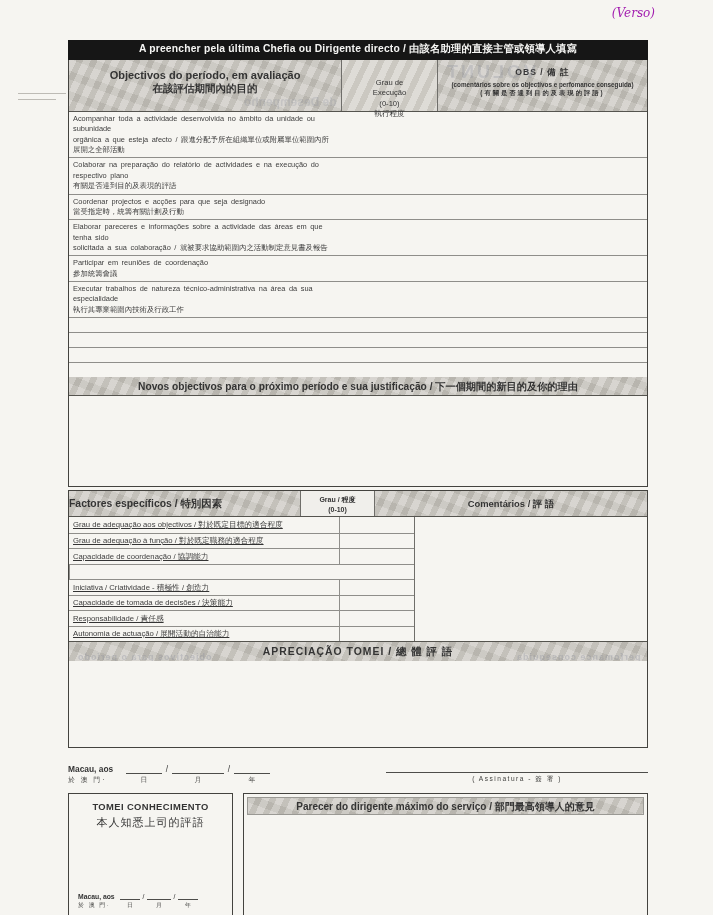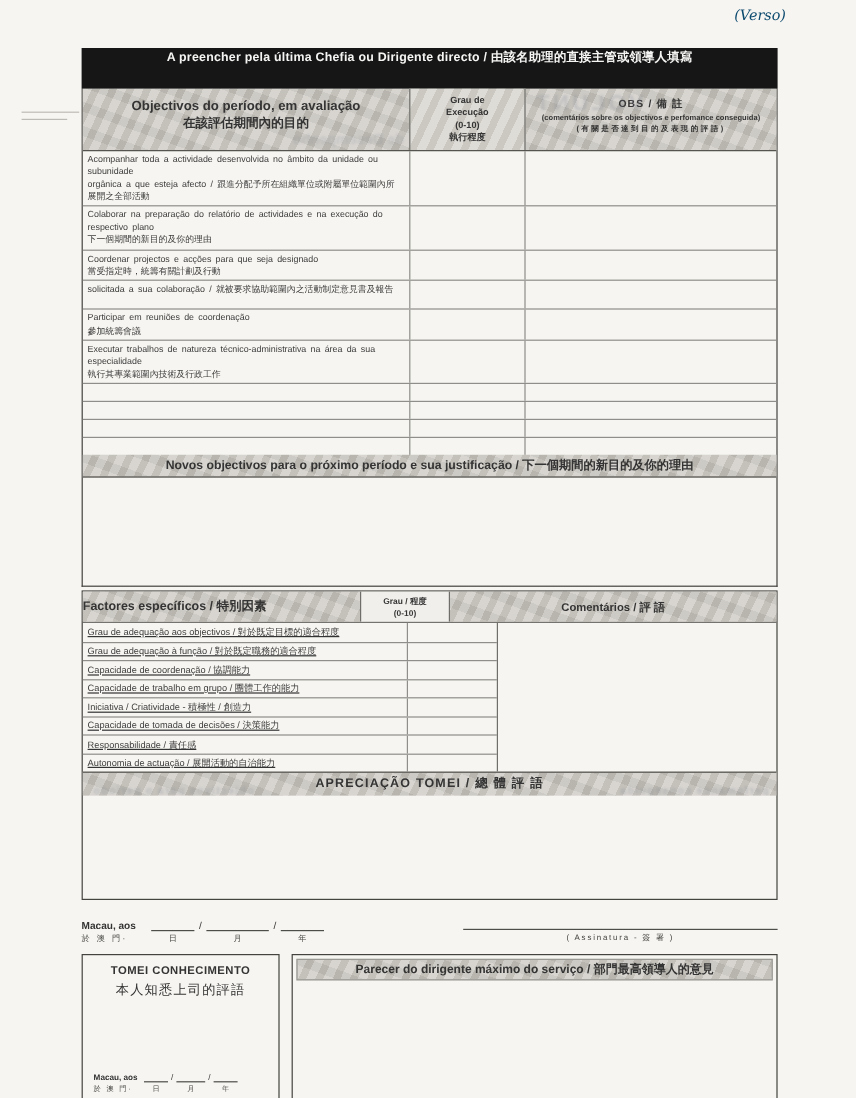--- a/index.html
+++ b/index.html
@@ -7,69 +7,69 @@
   body {
     position: relative;
     background: #f6f5f1;
     font-family: "Liberation Sans", "DejaVu Sans", sans-serif;
     color: #343434;
     overflow: hidden;
   }
   .verso {
     position: absolute; top: 6px; right: 58px;
     font-family: "DejaVu Serif", serif; font-style: italic;
-    font-size: 12px; color: #0c4a6e;
+    font-size: 12px; color: #a21caf;
   }
   .reg-mark { position:absolute; left:18px; height:1px; background:#bdbbb5; width:48px; }
   .sheet { position: absolute; left: 68px; top: 40px; width: 580px; }
 
   .shade {
     background:
       repeating-linear-gradient(115deg, rgba(255,255,255,.20) 0 7px, rgba(110,108,100,.10) 7px 13px),
       repeating-linear-gradient(20deg, rgba(255,255,255,.10) 0 11px, rgba(90,88,84,.07) 11px 19px),
       #c8c5be;
   }
   .shade-light {
     background:
       repeating-linear-gradient(115deg, rgba(255,255,255,.25) 0 7px, rgba(110,108,100,.08) 7px 13px),
       #d3d0c9;
   }
 
   .black-bar {
-    height: 34px; line-height: 18px;
+    height: 20px; line-height: 18px;
     background: #161616; color: #f5f5f3;
     font-size: 10.3px; font-weight: bold; text-align: center;
     letter-spacing: .2px;
   }
   .tableA { border: 1.5px solid #44433f; border-top: none; }
 
   .colhead { display: flex; border-bottom: 1px solid #55544f; height: 52px; }
   .ch-obj { width: 272px; position: relative; text-align: center; padding-top: 9px; }
   .ch-obj-pt { font-size: 11px; font-weight: bold; }
   .ch-obj-zh { font-size: 10.5px; font-weight: bold; margin-top: 1px; }
   .ch-grau {
     width: 97px; border-left: 1px solid #6f6e6a; border-right: 1px solid #6f6e6a;
-    text-align: center; font-size: 7.6px; font-weight: bold; padding-top: 5px; line-height: 1.35;
+    text-align: center; font-size: 7.6px; font-weight: normal; padding-top: 18px; line-height: 1.35;
   }
   .ch-obs { flex: 1; position: relative; text-align: center; padding-top: 7px; overflow: hidden; }
   .ch-obs-title { font-size: 8.6px; font-weight: bold; letter-spacing: 1px; }
   .ch-obs-pt { font-size: 6.3px; font-weight: bold; margin-top: 2px; }
   .ch-obs-zh { font-size: 6.3px; font-weight: bold; letter-spacing: 2px; margin-top: 1px; }
 
   .ghost {
     position: absolute; transform: scaleX(-1);
     color: #7d8294; opacity: .20; filter: blur(.7px);
     font-weight: bold; pointer-events: none; white-space: nowrap;
   }
   .ghost-colhead { font-size: 12px; right: 4px; bottom: 2px; }
   .ghost-obs { font-size: 18px; left: 6px; top: 2px; letter-spacing: 3px; opacity: .23; }
   .ghost-global-l { font-size: 9px; left: 8px; top: 5px; opacity: .28; }
   .ghost-global-r { font-size: 9px; right: 6px; top: 5px; opacity: .28; }
 
-  .obj-row { display: flex; border-top: 1px solid #8f8e8a; min-height: 24px; }
+  .obj-row { display: flex; border-top: 1px solid #8f8e8a; min-height: 24px; flex-direction: column; }
   .rows .obj-row:first-child { border-top: none; }
   .obj-text { width: 272px; padding: 2px 5px 2px 4px; font-size: 7.4px; line-height: 1.4; color: #3d3d3d; word-spacing: 1.5px; }
   .cell-grau { width: 97px; border-left: 1px solid #8f8e8a; border-right: 1px solid #8f8e8a; }
   .cell-obs { flex: 1; }
   .empty-row { min-height: 15px; }
 
   .novos-bar {
     height: 19px; line-height: 19px; text-align: center;
     font-size: 10.2px; font-weight: bold;
     border-bottom: 1px solid #55544f;
@@ -168,35 +168,36 @@
         <div class="obj-text">
             <div>Acompanhar toda a actividade desenvolvida no âmbito da unidade ou subunidade</div>
             <div>orgânica a que esteja afecto / 跟進分配予所在組織單位或附屬單位範圍內所展開之全部活動</div>
           </div>
         <div class="cell-grau"></div>
         <div class="cell-obs"></div>
       </div>
       <div class="obj-row">
         <div class="obj-text">
             <div>Colaborar na preparação do relatório de actividades e na execução do respectivo plano</div>
-            <div>下一個期間的新目的及你的理由</div>
+            <div>有關是否達到目的及表現的評語</div>
           </div>
         <div class="cell-grau"></div>
         <div class="cell-obs"></div>
       </div>
       <div class="obj-row">
         <div class="obj-text">
             <div>Coordenar projectos e acções para que seja designado</div>
             <div>當受指定時，統籌有關計劃及行動</div>
           </div>
         <div class="cell-grau"></div>
         <div class="cell-obs"></div>
       </div>
       <div class="obj-row">
         <div class="obj-text">
+            <div>Elaborar pareceres e informações sobre a actividade das áreas em que tenha sido</div>
             <div>solicitada a sua colaboração / 就被要求協助範圍內之活動制定意見書及報告</div>
           </div>
         <div class="cell-grau"></div>
         <div class="cell-obs"></div>
       </div>
       <div class="obj-row">
         <div class="obj-text">
             <div>Participar em reuniões de coordenação</div>
             <div>參加統籌會議</div>
           </div>
@@ -254,21 +255,20 @@
         </div>
         <div class="f-row">
           <div class="f-label">Grau de adequação à função / 對於既定職務的適合程度</div>
           <div class="f-score"></div>
         </div>
         <div class="f-row">
           <div class="f-label">Capacidade de coordenação / 協調能力</div>
           <div class="f-score"></div>
         </div>
         <div class="f-row">
-          <div class="f-label">Capacidade de trabalho em grupo / 團體工作的能力</div>
           <div class="f-score"></div>
         </div>
         <div class="f-row">
           <div class="f-label">Iniciativa / Criatividade - 積極性 / 創造力</div>
           <div class="f-score"></div>
         </div>
         <div class="f-row">
           <div class="f-label">Capacidade de tomada de decisões / 決策能力</div>
           <div class="f-score"></div>
         </div>

